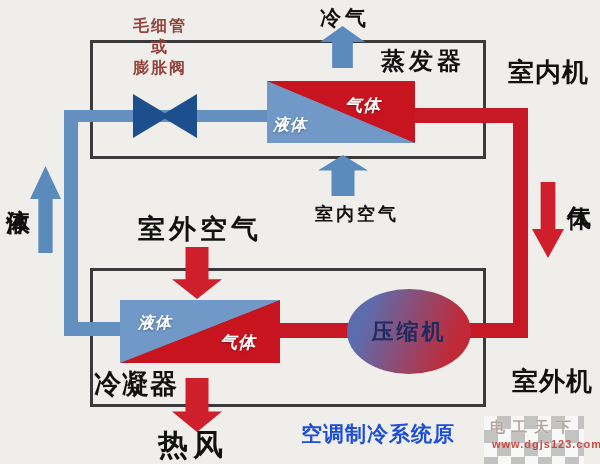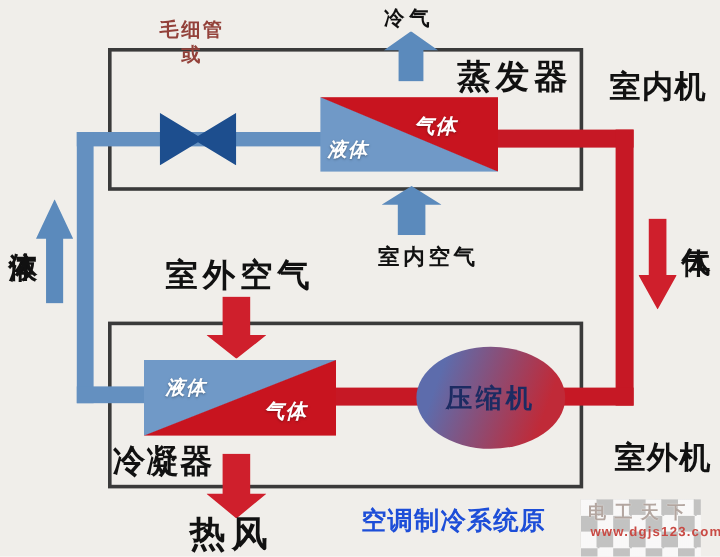--- a/index.html
+++ b/index.html
@@ -52,20 +52,21 @@
 
   <div class="pipe red" style="left:413px; top:108px; width:115px; height:15px;"></div>
   <div class="pipe red" style="left:513px; top:108px; width:15px; height:230px;"></div>
   <div class="pipe red" style="left:466px; top:323px; width:62px; height:15px;"></div>
   <div class="pipe red" style="left:280px; top:323px; width:72px; height:15px;"></div>
 
   <div class="valve" style="left:133px; top:94px; width:64px; height:44px;"></div>
   <div class="valve-note" style="left:122px; top:15px; width:76px;">
     <div>毛细管</div>
     <div>或</div>
+    <div>膨胀阀</div>
   </div>
 
   <div class="exchanger exch-evap" style="left:267px; top:81px; width:148px; height:62px;">
     <span class="exch-lbl" style="left:6px; top:34px;">液体</span>
     <span class="exch-lbl" style="left:78px; top:13px; font-size:17px;">气体</span>
   </div>
 
   <div class="exchanger exch-cond" style="left:120px; top:300px; width:160px; height:63px;">
     <span class="exch-lbl" style="left:18px; top:13px;">液体</span>
     <span class="exch-lbl" style="left:100px; top:31px; font-size:17px;">气体</span>
@@ -75,22 +76,22 @@
     <span>压缩机</span>
   </div>
 
   <div class="arrow-up blue-fill" style="left:320px; top:26px; width:45px; height:42px;"></div>
   <div class="arrow-up blue-fill" style="left:318px; top:155px; width:50px; height:41px;"></div>
   <div class="arrow-up blue-fill" style="left:30px; top:166px; width:31px; height:87px;"></div>
   <div class="arrow-down red-fill" style="left:532px; top:182px; width:32px; height:76px;"></div>
   <div class="arrow-down red-fill" style="left:172px; top:247px; width:50px; height:52px;"></div>
   <div class="arrow-down red-fill" style="left:172px; top:378px; width:50px; height:54px;"></div>
 
-  <div class="lbl" style="left:320px; top:4px; font-size:17px; letter-spacing:4px;text-align:right;">冷气</div>
-  <div class="lbl" style="left:381px; top:45px; font-size:28px; letter-spacing:4px;">蒸发器</div>
+  <div class="lbl" style="left:320px; top:4px; font-size:21px; letter-spacing:4px;text-align:right;">冷气</div>
+  <div class="lbl" style="left:381px; top:45px; font-size:24px; letter-spacing:4px;">蒸发器</div>
   <div class="lbl" style="left:508px; top:55px; font-size:26px; letter-spacing:1px;">室内机</div>
   <div class="lbl" style="left:299px; top:202px; font-size:18px; letter-spacing:3px;margin-left:16px;">室内空气</div>
   <div class="lbl vtext" style="left:2px; top:190px; font-size:24px; letter-spacing:2px;">液体</div>
   <div class="lbl vtext" style="left:563px; top:186px; font-size:24px; letter-spacing:2px;">气体</div>
   <div class="lbl" style="left:138px; top:211px; font-size:27px; letter-spacing:4px;">室外空气</div>
   <div class="lbl" style="left:512px; top:364px; font-size:26px; letter-spacing:1px;">室外机</div>
   <div class="lbl" style="left:94px; top:366px; font-size:27px; letter-spacing:1px;">冷凝器</div>
   <div class="lbl" style="left:158px; top:425px; font-size:30px; letter-spacing:5px;">热风</div>
 
   <div class="title" style="left:260px; top:420px;">空调制冷系统原</div>

